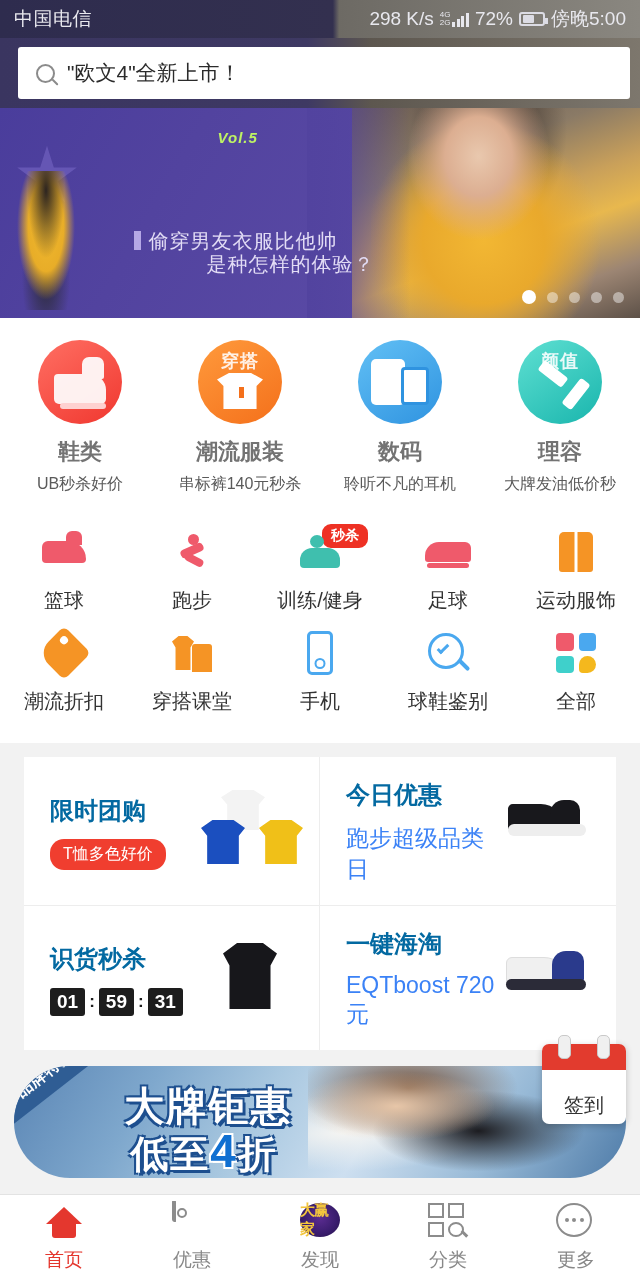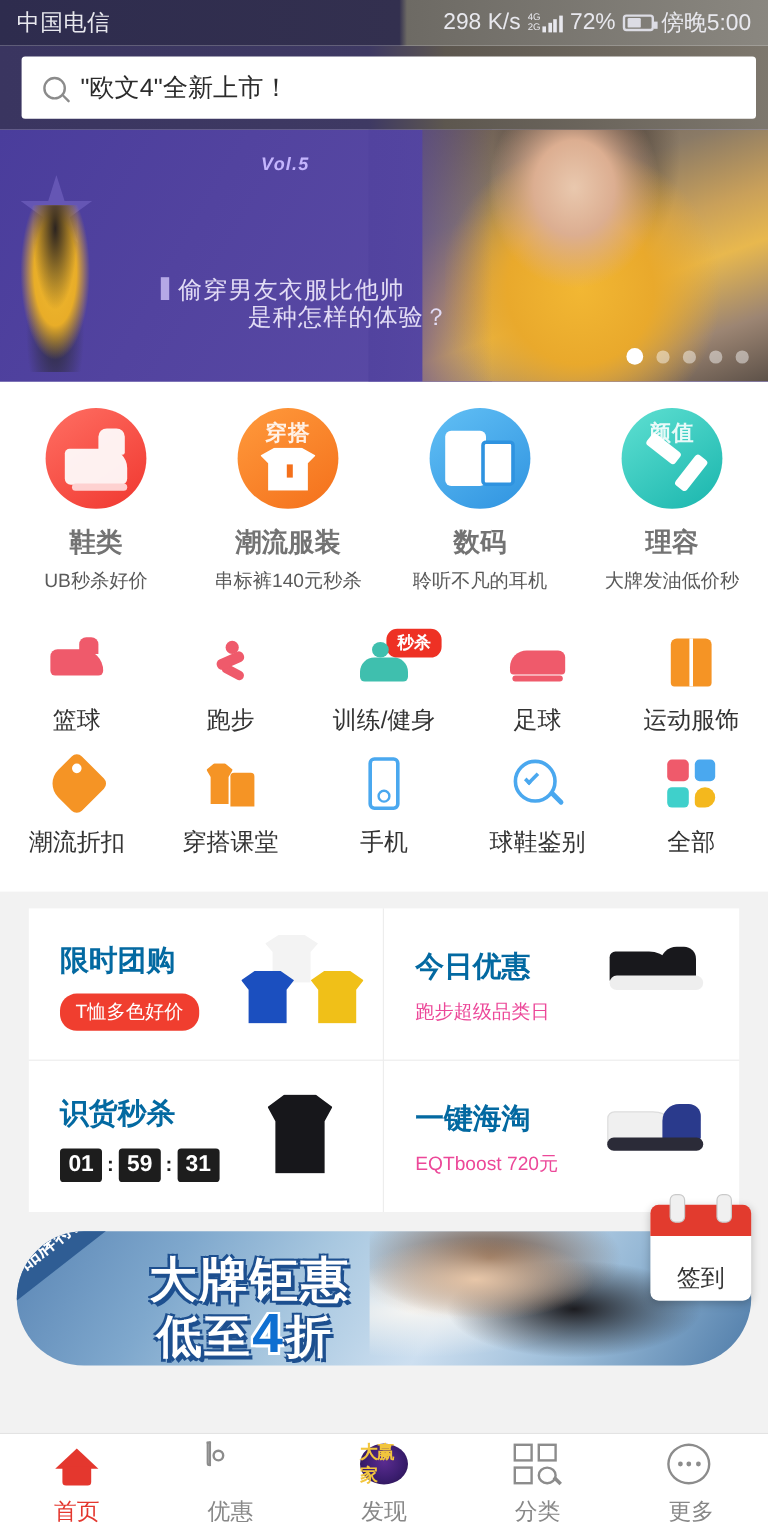--- a/index.html
+++ b/index.html
@@ -57,21 +57,21 @@
   
   .hero { position:relative; height:210px; overflow:hidden; background:#4e3f9e; }
   .hero-left { position:absolute; inset:0 36% 0 0; background:linear-gradient(120deg,#4a3d9c 0%,#52439f 40%,#5b4ba6 100%); }
   .hero-right { position:absolute; inset:0 0 0 55%;
     background:linear-gradient(160deg,#6b5c52 0%,#8a7a66 28%,#c9a05a 48%,#e8b84e 62%,#9c8573 82%,#5d5148 100%); }
   .hero-fade { position:absolute; top:0; bottom:0; left:48%; width:16%; background:linear-gradient(90deg,#52439f,rgba(82,67,159,0)); }
   .hero-model { position:absolute; right:2%; top:-6%; width:40%; height:112%;
     background:radial-gradient(ellipse at 42% 26%, #e9c8ae 0%, #dcae91 16%, rgba(220,174,145,0) 34%),
                radial-gradient(ellipse at 44% 62%, #f2b733 0%, #e9a92c 30%, rgba(233,169,44,0) 58%),
                radial-gradient(ellipse at 46% 14%, #2f2622 0%, rgba(47,38,34,0) 40%); }
-  .vol { position:absolute; left:34%; top:10%; color:#c4b5fd; font-size:15px; font-style:italic; font-weight:bold; letter-spacing:1px; }
+  .vol { position:absolute; left:34%; top:10%; color:#bef264; font-size:15px; font-style:italic; font-weight:bold; letter-spacing:1px; }
   .hero-title { position:absolute; left:13%; top:17%; font-size:54px; font-weight:bold; color:#efe9ff; letter-spacing:3px;
     text-shadow:4px 5px 0 #6f5fc4, 7px 8px 0 #4b3e93; }
   .hero-bar { display:inline-block; width:7px; height:19px; background:#b5a8e6; margin-right:7px; vertical-align:-2px; }
   .hero-sub1 { position:absolute; left:21%; top:57%; color:#e2dcf5; font-size:20px; letter-spacing:1px; }
   .hero-sub2 { position:absolute; left:26%; top:68%; color:#e2dcf5; font-size:20px; letter-spacing:1px;margin-left:40px; }
   .hero-star { position:absolute; left:2.5%; top:18%; width:62px; height:62px; background:#6a5ab8; opacity:.85;
     clip-path:polygon(50% 0%,61% 35%,98% 35%,68% 57%,79% 91%,50% 70%,21% 91%,32% 57%,2% 35%,39% 35%); }
   .hero-boy { position:absolute; left:2%; top:30%; width:66px; height:66%;
     background:radial-gradient(ellipse at 50% 14%, #2c2420 0%, rgba(44,36,32,0) 40%),
                radial-gradient(ellipse at 50% 40%, #f0b92f 0%, #e8ad28 38%, rgba(232,173,40,0) 62%),
@@ -144,21 +144,21 @@
   .i-all b:nth-child(3){background:#3fd0cb}.i-all b:nth-child(4){background:#f4b81d; border-radius:50% 50% 50% 4px;}
 
   
   .promowrap { padding:14px 24px 0; }
   .promo { background:#fff; display:grid; grid-template-columns:1fr 1fr; }
   .pcell { padding:22px 16px 20px 26px; display:flex; align-items:center; justify-content:space-between; min-height:112px; }
   .pcell.br { border-right:1px solid #ededed; }
   .pcell.bb { border-bottom:1px solid #ededed; }
   .ptitle { font-size:24px; font-weight:bold; color:#0369a1; }
   .ppill { display:inline-block; margin-top:12px; background:#f03e2f; color:#fff; font-size:16px; border-radius:14px; padding:5px 13px; }
-  .psub { font-size:16px; color:#ec4899; margin-top:12px; }
+  .psub { font-size:23px; color:#3b82f6; margin-top:12px; }
   .ptimer { display:flex; align-items:center; gap:4px; margin-top:13px; }
   .ptimer b { background:#1d1d1d; color:#fff; font-size:19px; font-weight:bold; padding:3px 7px; border-radius:3px; }
   .ptimer i { color:#1d1d1d; font-style:normal; font-weight:bold; font-size:17px; }
   .pthumb { width:104px; height:84px; flex:none; position:relative; }
   
   .th-tees:before { content:""; position:absolute; left:22px; top:0; width:44px; height:40px; background:#f3f3f3;
     clip-path:polygon(0% 18%,26% 0%,74% 0%,100% 18%,86% 36%,86% 100%,14% 100%,14% 36%); }
   .th-tees:after { content:""; position:absolute; left:2px; top:30px; width:44px; height:44px; background:#1b4fbf;
     clip-path:polygon(0% 18%,26% 0%,74% 0%,100% 18%,86% 36%,86% 100%,14% 100%,14% 36%); }
   .th-tees span { position:absolute; right:0px; top:30px; width:44px; height:44px; background:#f0c018;

